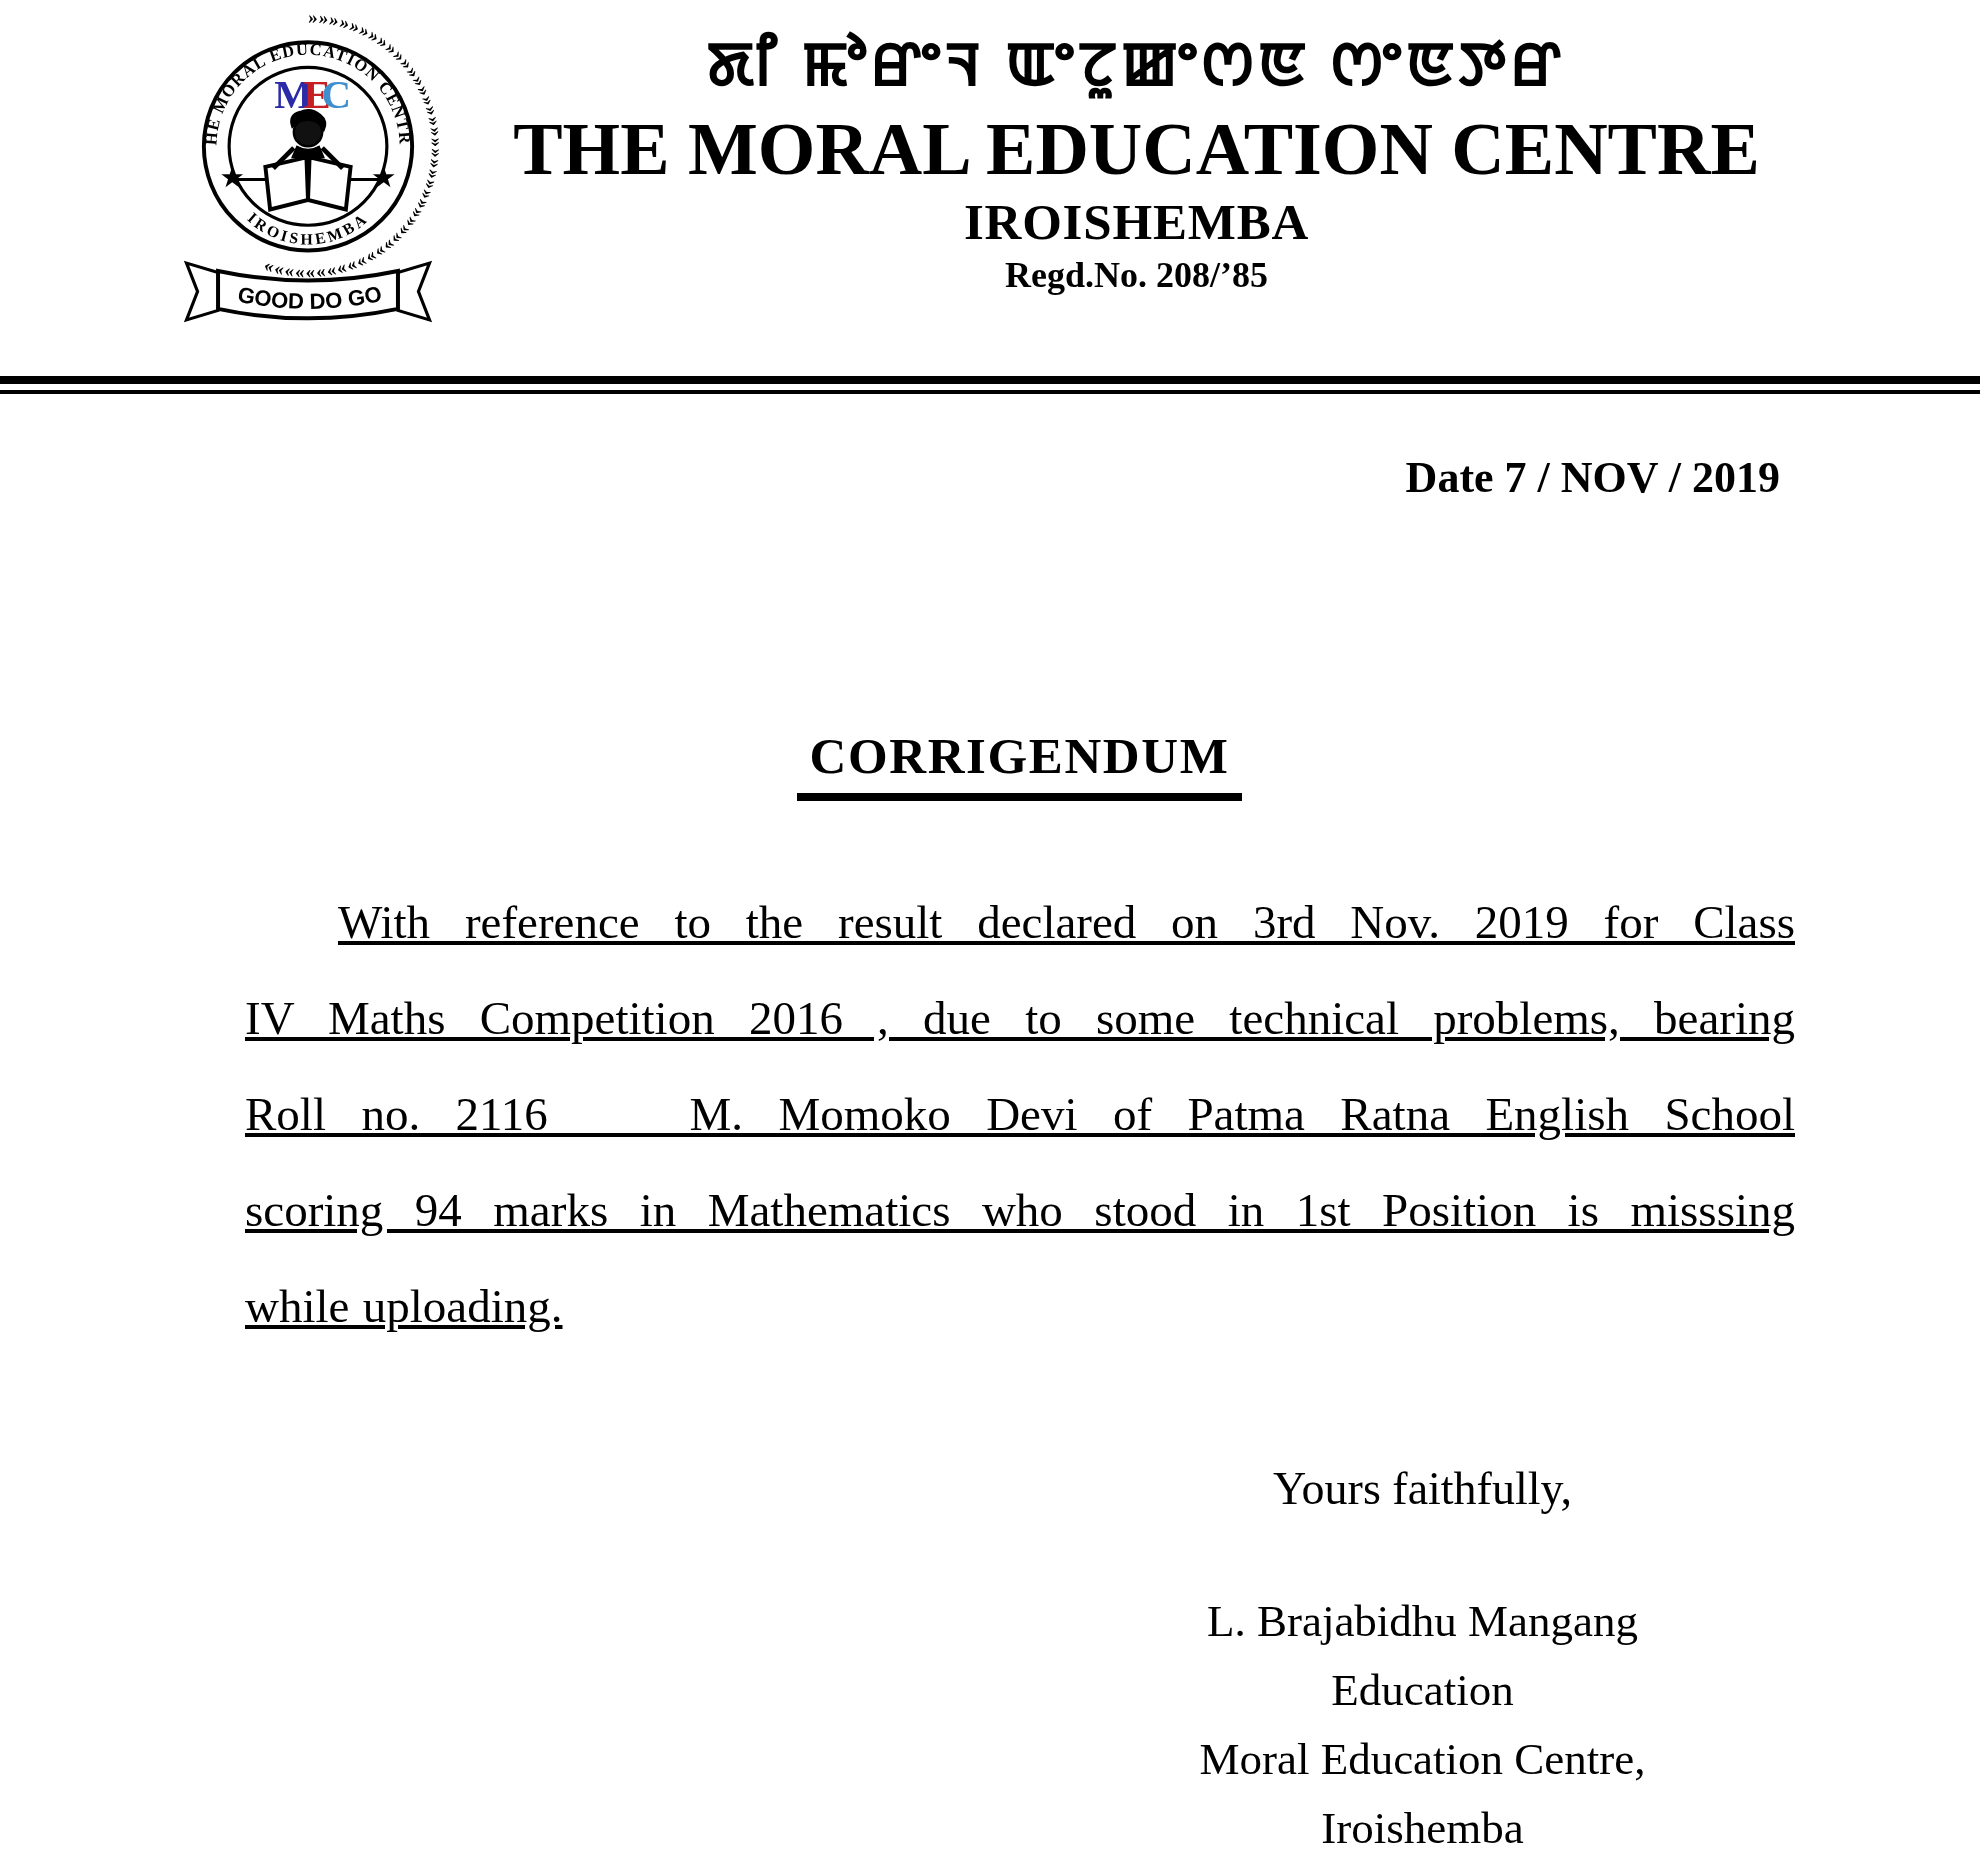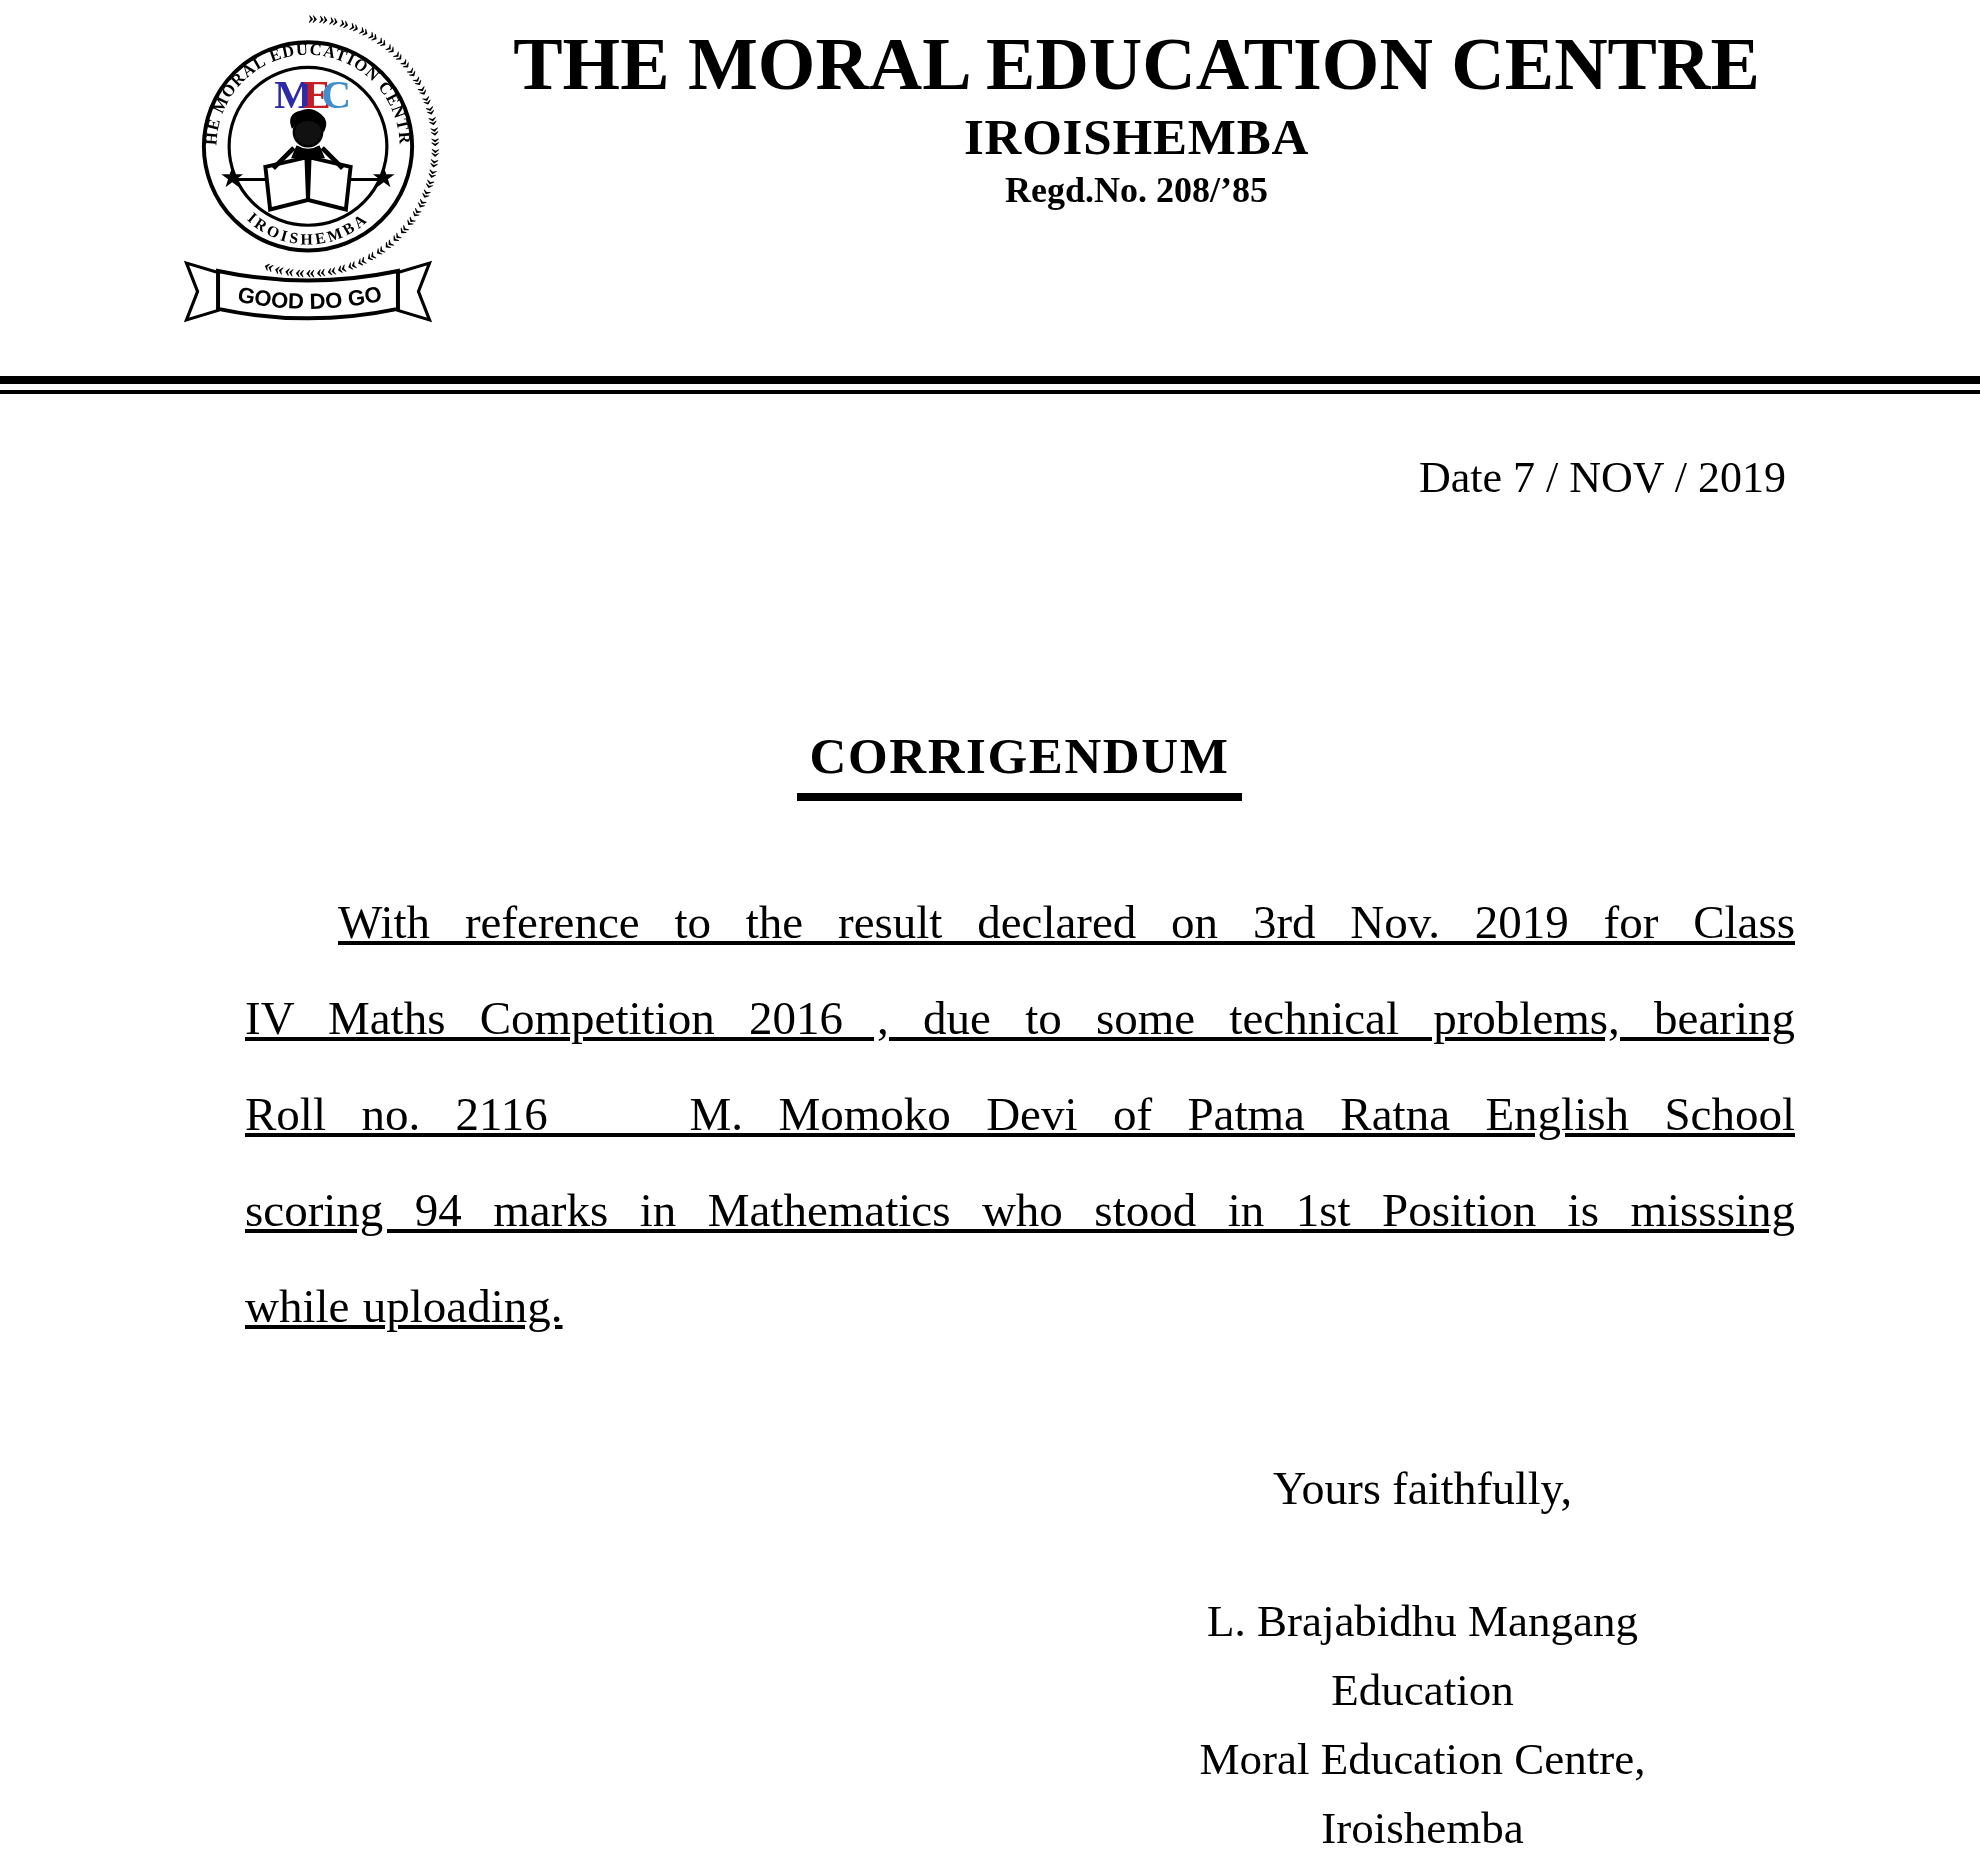--- a/index.html
+++ b/index.html
@@ -39,22 +39,22 @@
     font-size:36px; font-weight:bold; line-height:46px;
   }
 
   
   .rule { position:absolute; left:0; width:1981px; background:#000; }
   .rule-thick { top:376px; height:8px; }
   .rule-thin  { top:390px; height:4px; }
 
   
   .date-line {
-    position:absolute; top:452px; right:195px;
-    font-size:44px; font-weight:normal;margin-left:44px;
+    position:absolute; top:452px; right:201px;
+    font-size:44px; font-weight:bold;margin-left:44px;
   }
 
   
   .title-wrap {
     position:absolute; left:245px; top:727px; width:1549px;
     text-align:center;
   }
   .doc-title {
     display:inline-block;
     font-size:51px; font-weight:bold; letter-spacing:1.6px;
@@ -140,20 +140,21 @@
         <path d="M294,330 L334,318 L320,354 L334,390 L294,378 Z" fill="#fff" stroke="#000" stroke-width="4"></path>
         <path d="M66,328 Q180,352 294,328 L294,376 Q180,400 66,376 Z" fill="#fff" stroke="#000" stroke-width="5"></path>
         <text font-size="28" font-weight="bold" text-anchor="middle" fill="#000" font-family="Liberation Sans, sans-serif">
           <textPath href="#bannerTextPath" startOffset="50%">BE GOOD DO GOOD</textPath>
         </text>
       </g>
     </svg>
   </div>
 
   <div class="header-text">
+    <div class="meitei-title" lang="mni-Mtei">ꯗꯤ ꯃꯣꯔꯦꯜ ꯑꯦꯖꯨꯀꯦꯁꯟ ꯁꯦꯟꯇꯔ</div>
     <div class="org-name">THE MORAL EDUCATION CENTRE</div>
     <div class="org-place">IROISHEMBA</div>
     <div class="org-regd">Regd.No.  208/’85</div>
   </div>
 
   <div class="rule rule-thick"></div>
   <div class="rule rule-thin"></div>
 
   <div class="date-line">Date 7 / NOV / 2019</div>
 

